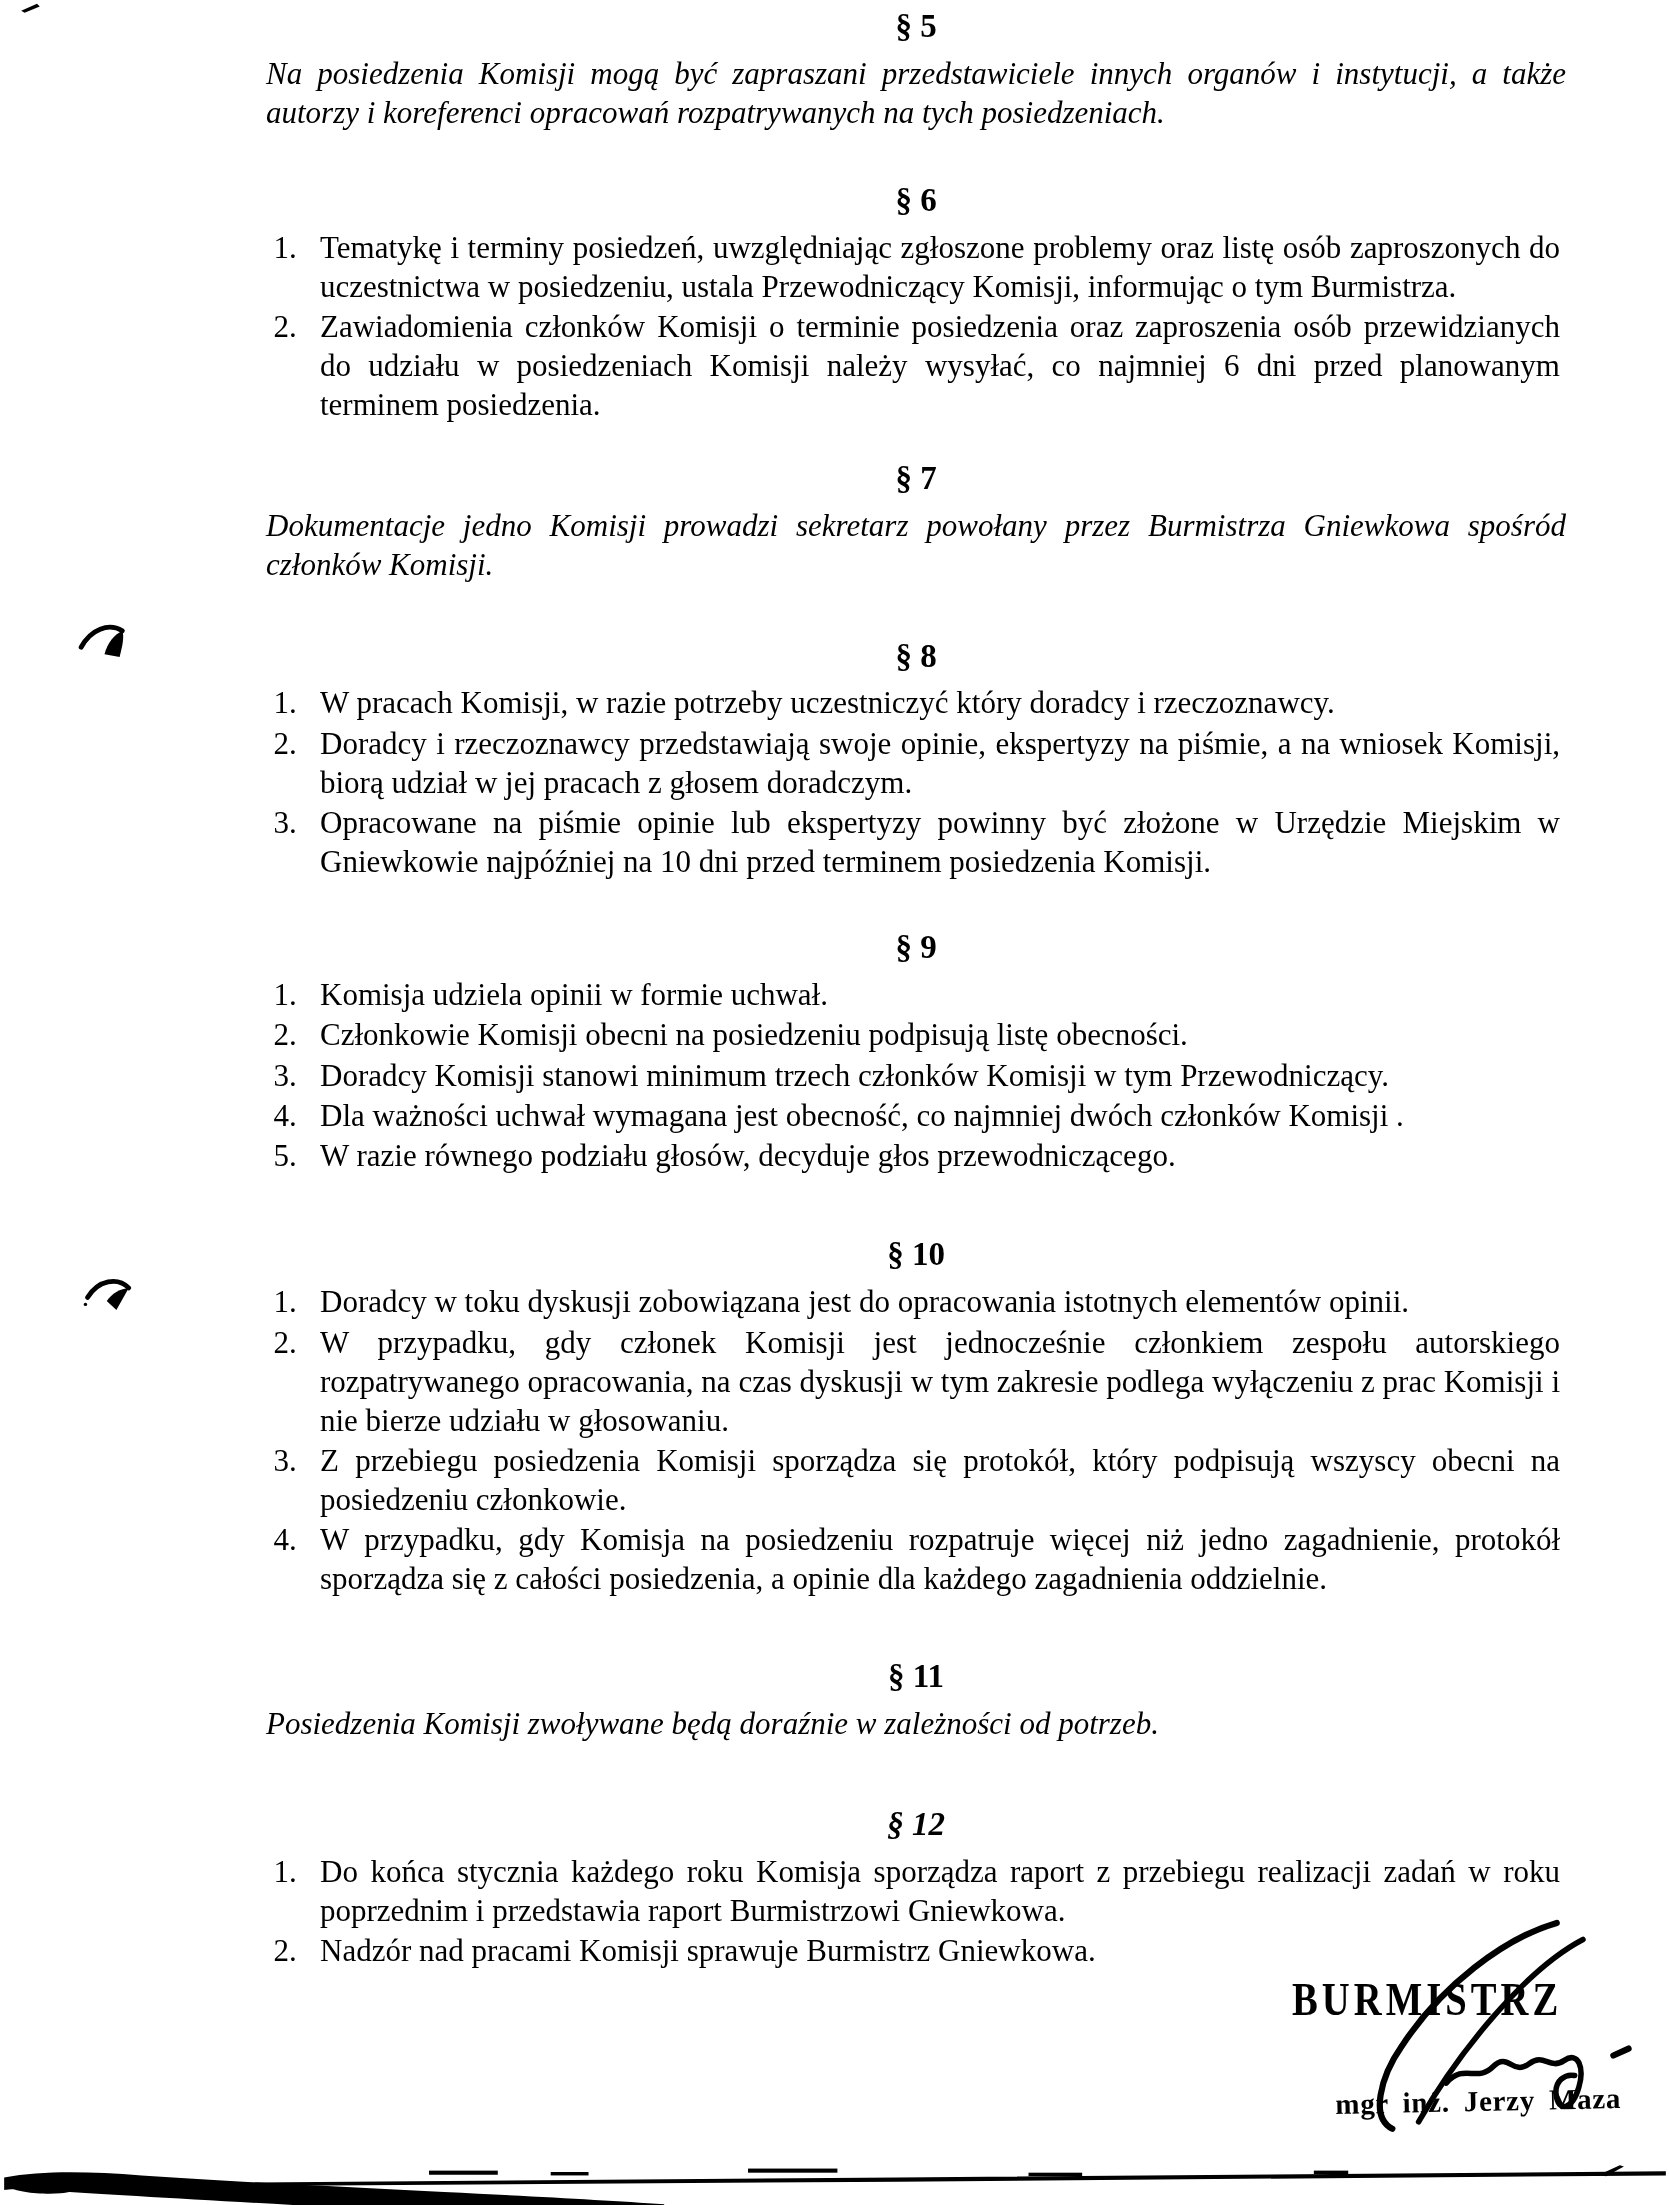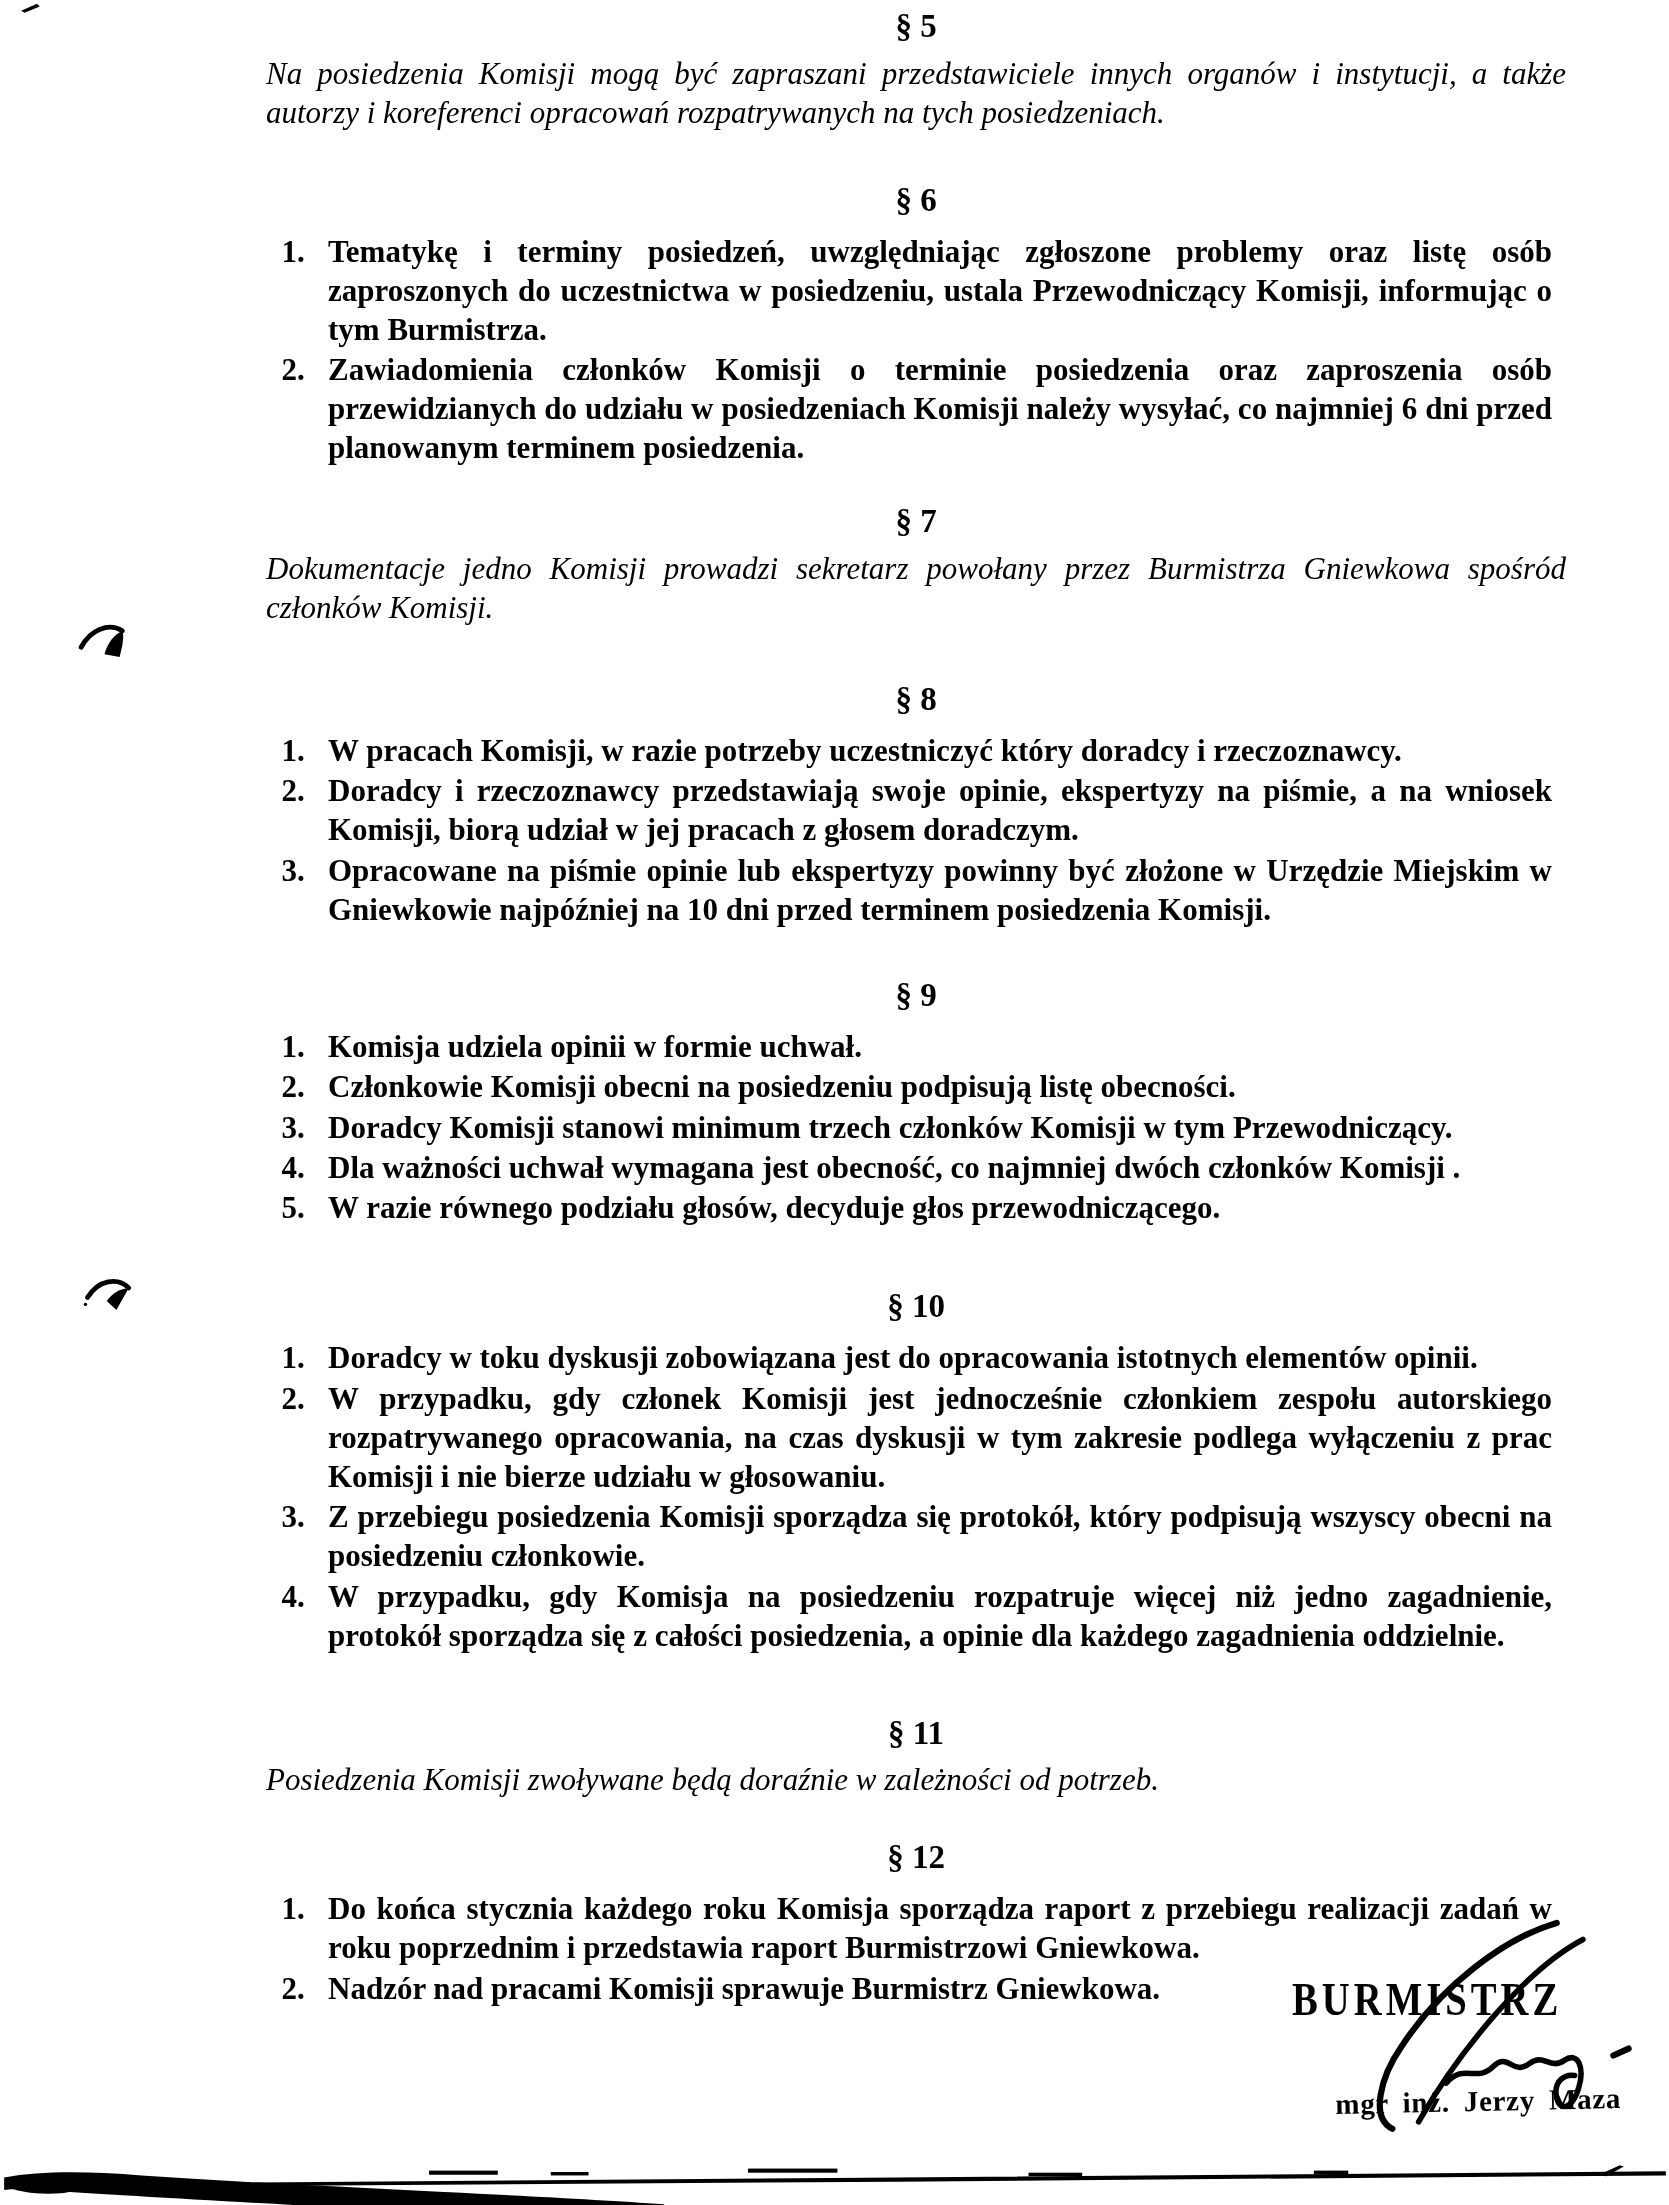--- a/index.html
+++ b/index.html
@@ -28,34 +28,33 @@
     font-size: 33px;
     line-height: 36px;
     margin: 0 0 9.7px 0;
   }
   .s6 .sec-head { margin-top: 50px; }
   .s7 .sec-head { margin-top: 36px; }
   .s8 .sec-head { margin-top: 54px; }
   .s9 .sec-head { margin-top: 48px; }
   .s10 .sec-head { margin-top: 61px; }
   .s11 .sec-head { margin-top: 60px; }
-  .s12 .sec-head { margin-top: 40px; }
+  .s12 .sec-head { margin-top: 63px; font-style: italic; }
   .sec-par {
     margin: 0;
     font-size: 31px;
     line-height: 39px;
     text-align: justify;
     font-style: italic;
   }
   ol.sec-list {
     list-style: none;
     counter-reset: item;
-    margin: 14px;
+    margin: 6px;
     padding: 0;
-    font-weight: bold;
   }
   ol.sec-list > li {
     counter-increment: item;
     position: relative;
     padding-left: 48px;
     margin: 0 0 1.4px 0;
     font-size: 31px;
     line-height: 39px;
     text-align: justify;
   }

